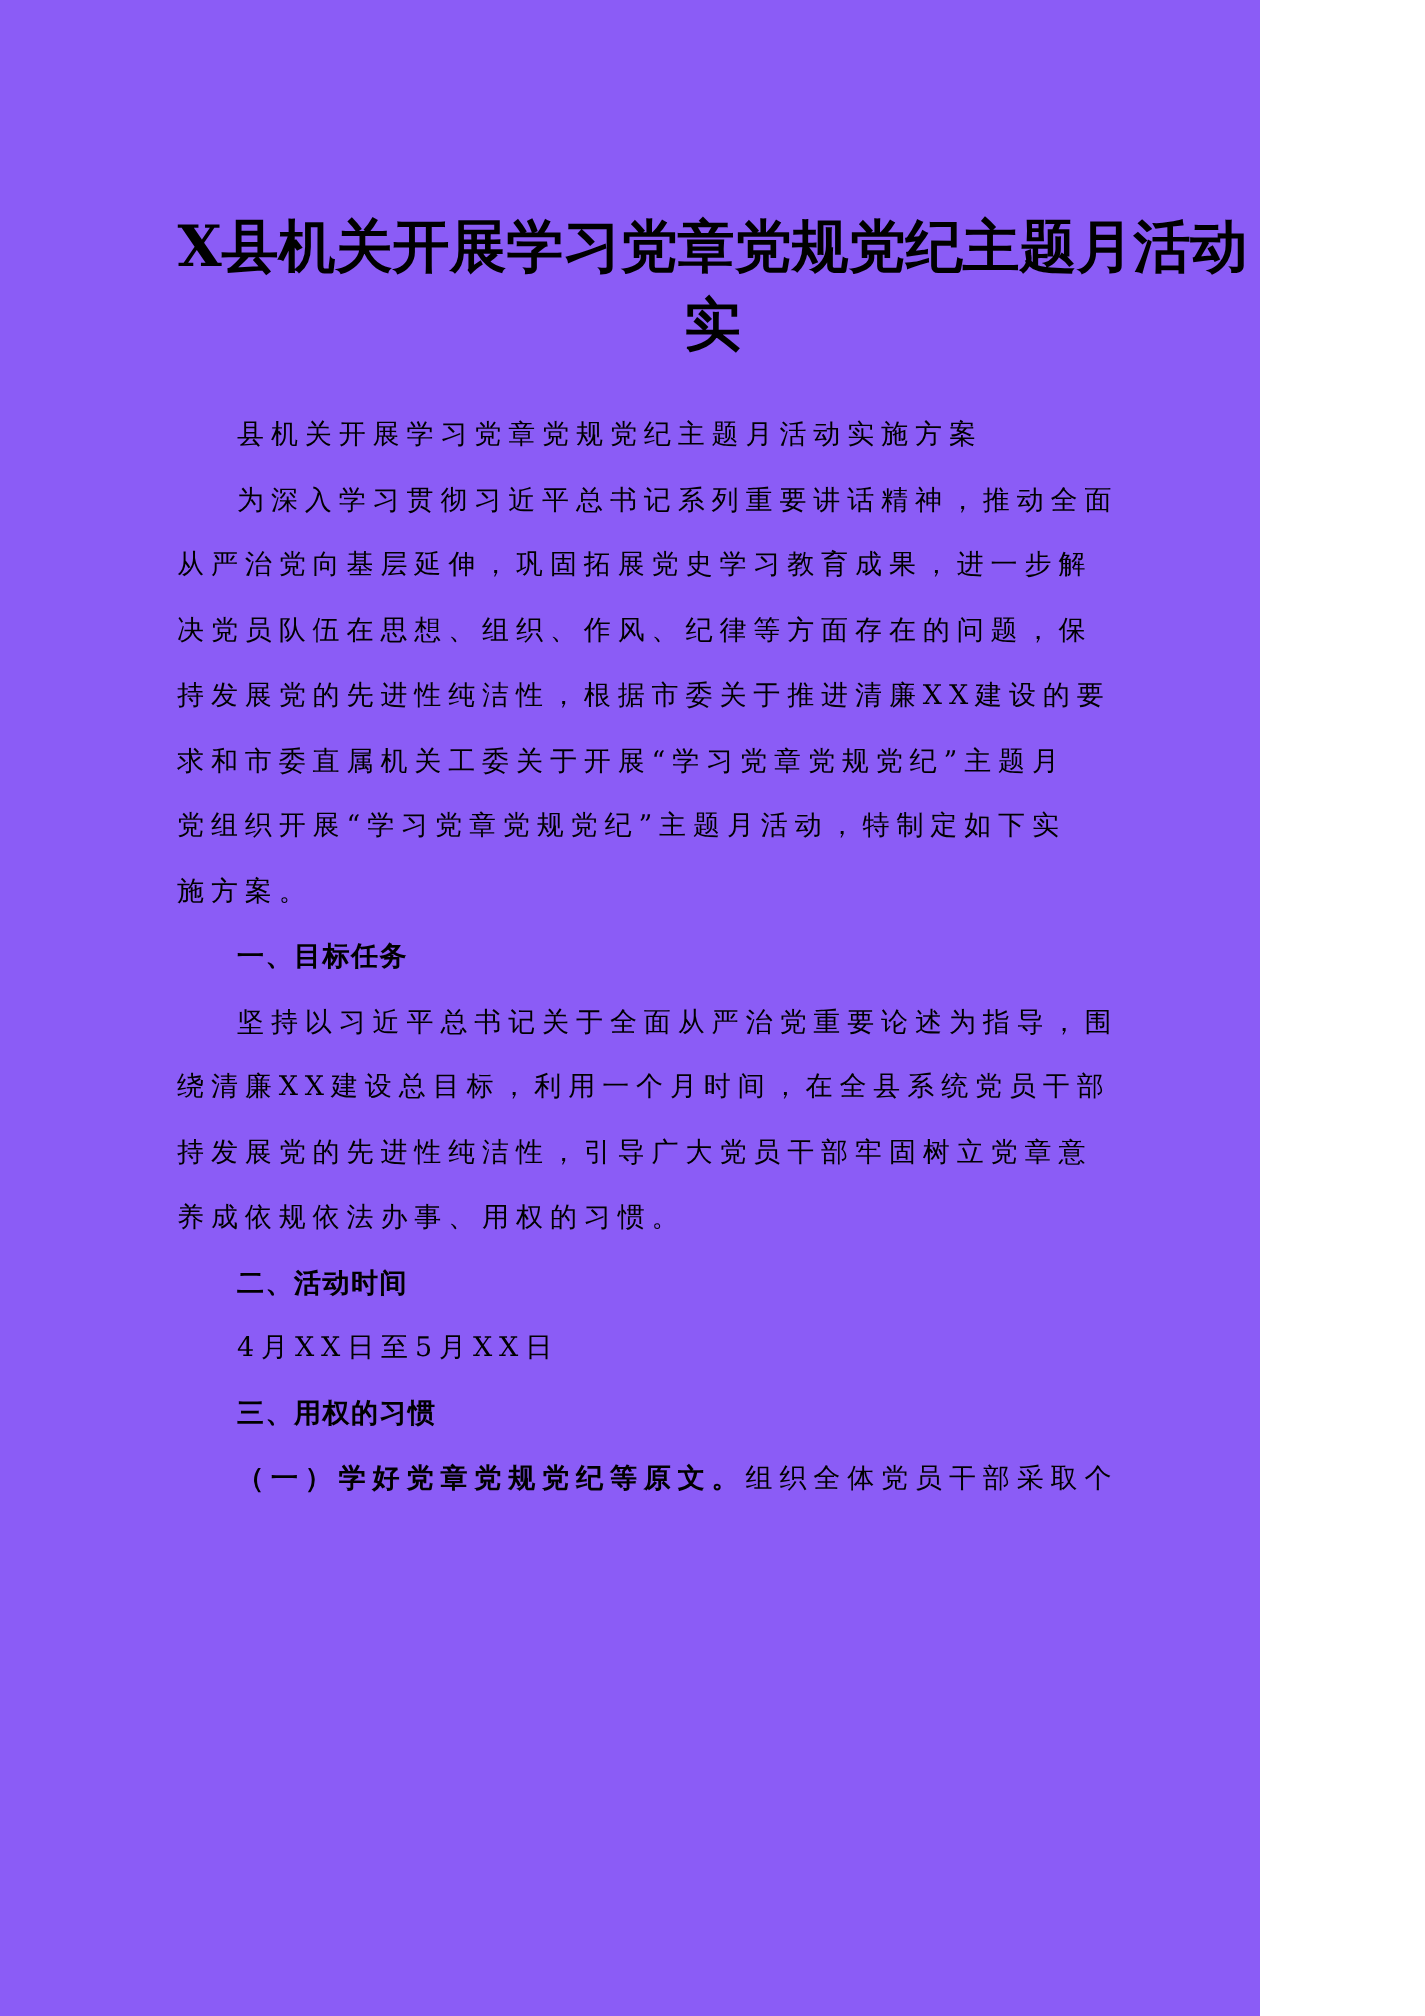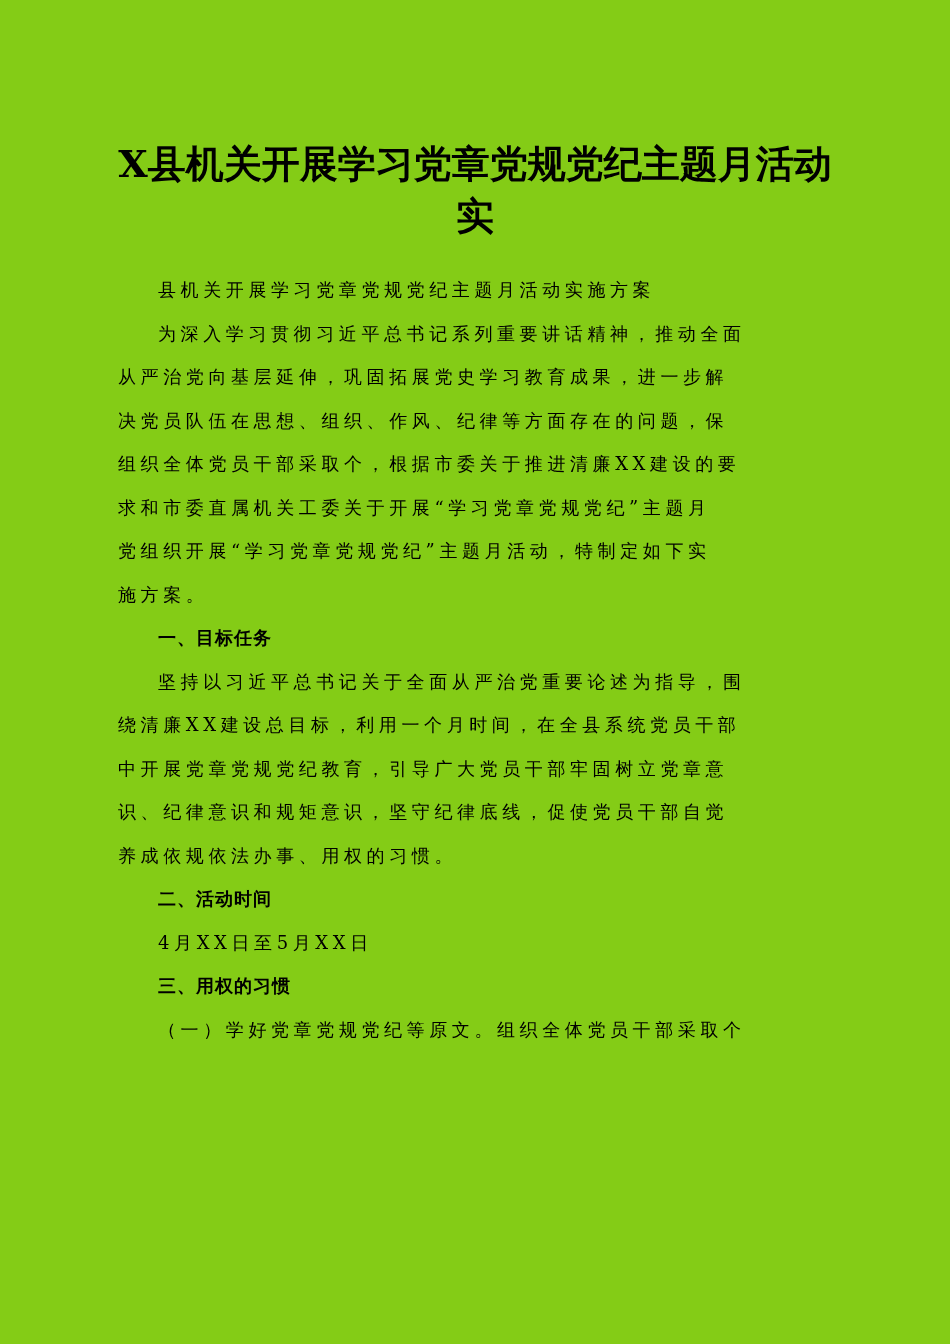--- a/index.html
+++ b/index.html
@@ -10,23 +10,23 @@
     body {
       width: 950px;
       height: 1344px;
       position: relative;
       overflow: hidden;
       color: #000000;
     }
     .page {
       position: absolute;
       left: 0; top: 0;
-      width: 950px;
+      width: 840px;
       height: 1344px;
-      background: #84cc16;
+      background: #8b5cf6;
     }
     .title {
       position: absolute;
       left: 110px;
       width: 730px;
       top: 138px;
       text-align: center;
       font-family: "DejaVu Serif", "Liberation Serif", serif;
       font-weight: bold;
       font-size: 38px;
@@ -47,47 +47,46 @@
       display: block;
       white-space: nowrap;
       height: 43.5px;
     }
     .indent { padding-left: 40px; }
     .heading {
       font-family: "DejaVu Sans", "Liberation Sans", sans-serif;
       font-weight: bold;
       letter-spacing: 1px;
     }
-    .bold { font-weight: normal; }
+    .bold { font-weight: bold; }
   </style>
 </head>
 <body>
 
 <div class="page">
 
   <div class="title">
     <div>X县机关开展学习党章党规党纪主题月活动实</div>
   </div>
 
   <div class="body-text">
     <span class="line indent">县机关开展学习党章党规党纪主题月活动实施方案</span>
 
     <span class="line indent">为深入学习贯彻习近平总书记系列重要讲话精神，推动全面</span>
     <span class="line">从严治党向基层延伸，巩固拓展党史学习教育成果，进一步解</span>
     <span class="line">决党员队伍在思想、组织、作风、纪律等方面存在的问题，保</span>
-    <span class="line">组织全体党员干部采取个，根据市委关于推进清廉XX建设的要</span>
+    <span class="line">持发展党的先进性纯洁性，根据市委关于推进清廉XX建设的要</span>
     <span class="line">求和市委直属机关工委关于开展“学习党章党规党纪”主题月</span>
     <span class="line">党组织开展“学习党章党规党纪”主题月活动，特制定如下实</span>
     <span class="line">施方案。</span>
 
     <span class="line indent heading">一、目标任务</span>
     <span class="line indent">坚持以习近平总书记关于全面从严治党重要论述为指导，围</span>
     <span class="line">绕清廉XX建设总目标，利用一个月时间，在全县系统党员干部</span>
-    <span class="line">中开展党章党规党纪教育，引导广大党员干部牢固树立党章意</span>
-    <span class="line">识、纪律意识和规矩意识，坚守纪律底线，促使党员干部自觉</span>
+    <span class="line">持发展党的先进性纯洁性，引导广大党员干部牢固树立党章意</span>
     <span class="line">养成依规依法办事、用权的习惯。</span>
 
     <span class="line indent heading">二、活动时间</span>
     <span class="line indent">4月XX日至5月XX日</span>
 
     <span class="line indent heading">三、用权的习惯</span>
     <span class="line indent"><span class="bold">（一）学好党章党规党纪等原文。</span><span>组织全体党员干部采取个</span></span>
   </div>
 
 </div>

